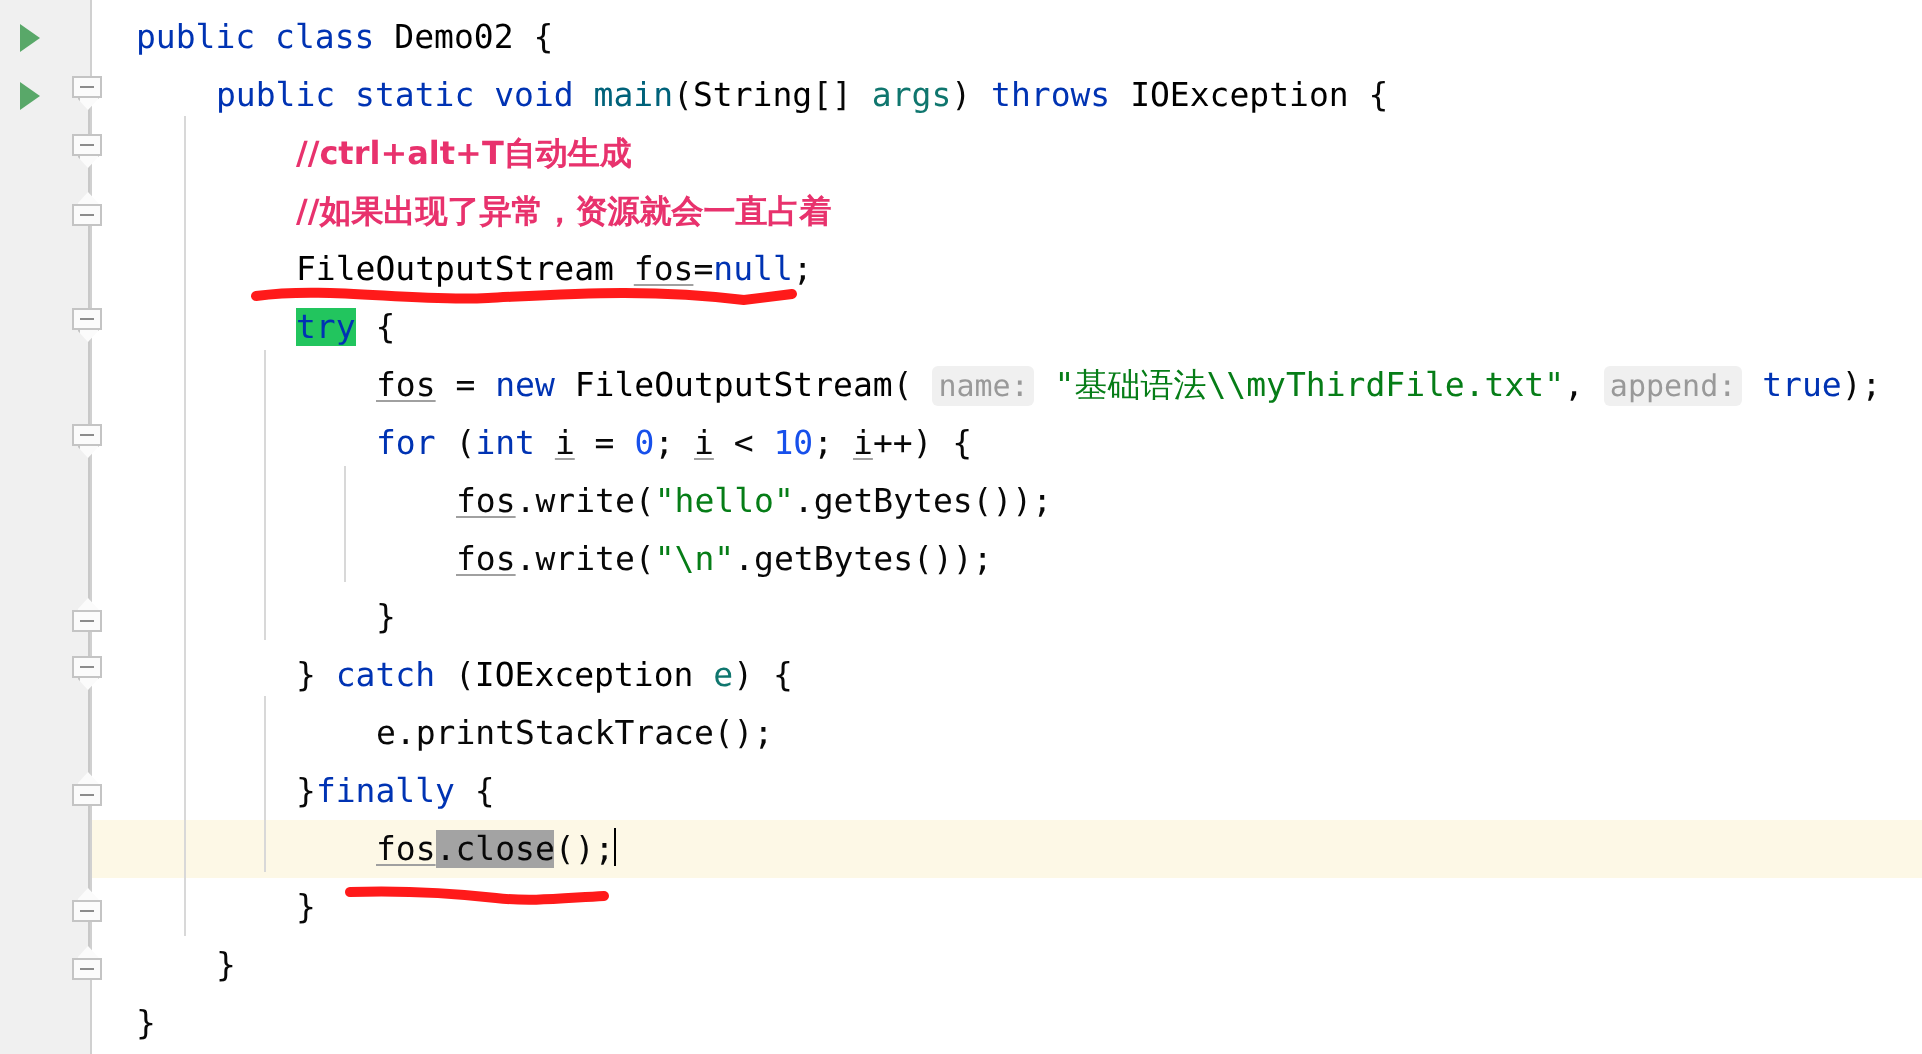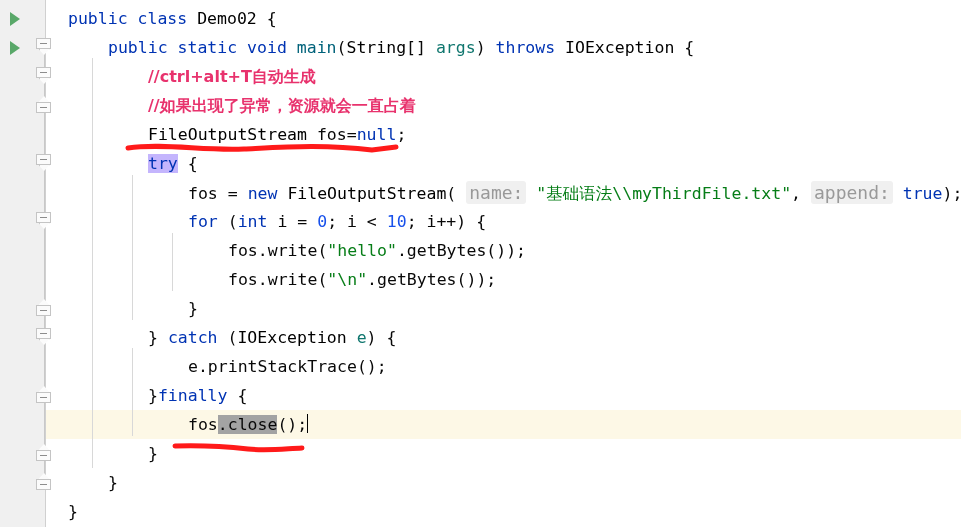--- a/index.html
+++ b/index.html
@@ -45,23 +45,23 @@
   .stroke{position:absolute;}
 
   
   .kw{color:#0033b3;}
   .cls{color:#000000;}
   .mth{color:#00627a;}
   .str{color:#067d17;}
   .num{color:#1750eb;}
   .cmt-cn{color:#e8326d;font-weight:bold;font-family:"DejaVu Sans","Liberation Sans",sans-serif;font-size:16px;}
   .plain{color:#0f766e;}
-  .local{text-decoration-color:#a0a0a0;text-underline-offset:2px;}
-  .hint{color:#999999;background:#f0f0f0;border-radius:3px;padding:1px 3px;font-size:18px;text-align:center;}
-  .hl-try{background:#c4b5fd;}
+  .local{text-decoration:underline;text-decoration-color:#a0a0a0;text-underline-offset:2px;}
+  .hint{color:#999999;background:#f0f0f0;border-radius:3px;padding:1px 3px;font-size:15px;text-align:center;}
+  .hl-try{background:#22c55e;}
   .hl-ident{background:#a3a3a3;}
   .caret{display:inline-block;width:1px;height:19px;background:#000;vertical-align:-3px;}
 </style>
 </head>
 <body>
 
 <div id="editor">
 
   <div class="caret-line" id="caretLine" style="top: 410px;"></div>
 

